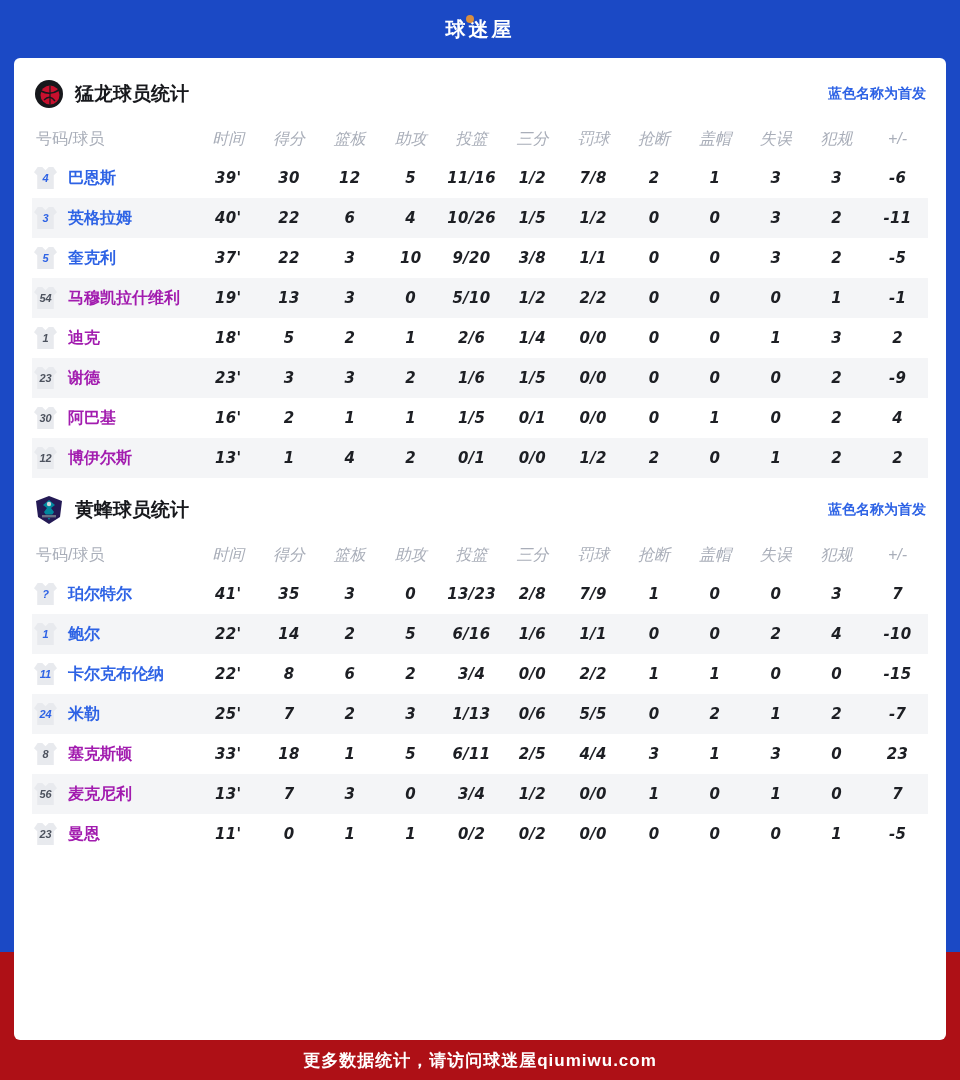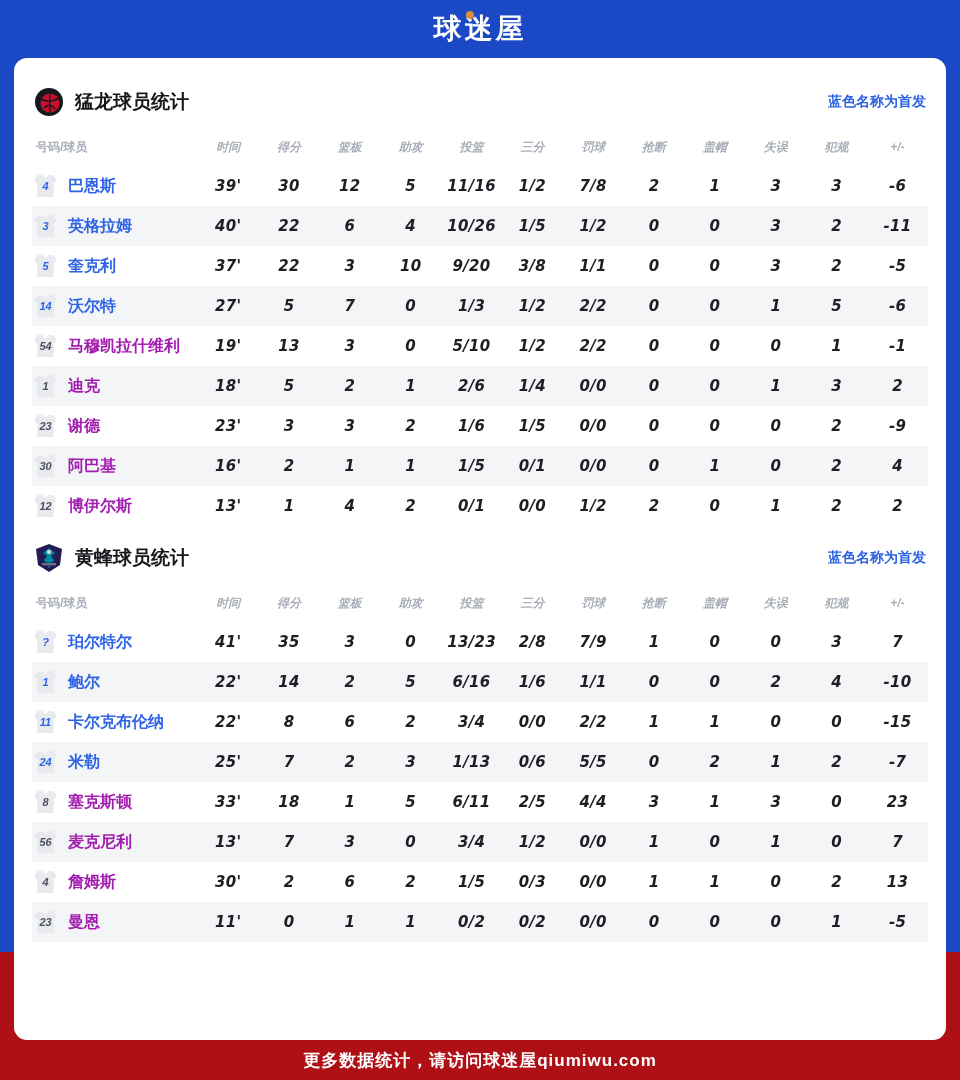--- a/index.html
+++ b/index.html
@@ -4,47 +4,47 @@
 <style>
   * { margin:0; padding:0; box-sizing:border-box; }
   html,body { width:960px; height:1080px; overflow:hidden; }
   body { font-family:"Liberation Sans","DejaVu Sans",sans-serif; }
 
   .page { position:relative; width:960px; height:1080px; background:var(--page-bg,#1b49c5); }
 
   
   .brand-bar { position:absolute; top:0; left:0; right:0; height:58px;
                display:flex; align-items:center; justify-content:center; }
-  .brand-logo { position:relative; color:#fff; font-size:28px; font-weight:800;
+  .brand-logo { position:relative; color:#fff; font-size:20px; font-weight:800;
                 letter-spacing:3px; line-height:1; }
   .ball-dot { position:absolute; top:-4px; left:50%; margin-left:-14px; width:8px; height:8px;
               border-radius:50%; background:var(--logo-ball,#d98e3f); }
 
   
   .red-band { position:absolute; left:0; right:0; bottom:0; height:128px;
               background:var(--footer-bg,#ae1016); }
   .footer { position:absolute; left:0; right:0; bottom:0; height:40px;
             display:flex; align-items:center; justify-content:center; }
   .footer span { color:#fff; font-size:17px; font-weight:700; letter-spacing:1px; }
 
   
   .card { position:absolute; left:14px; right:14px; top:58px; bottom:40px;
-          background:#fff; border-radius:13px; padding:12px 18px; overflow:hidden; }
+          background:#fff; border-radius:6px; padding:4px 18px; overflow:hidden; }
 
   .section-header { height:58px; display:flex; align-items:center;
                     justify-content:space-between; padding:6px 2px 0 2px; }
   .section-title-wrap { display:flex; align-items:center; }
   .team-logo { width:30px; height:30px; display:inline-flex; }
   .team-logo svg { width:100%; height:100%; }
   .section-title { font-size:19px; font-weight:800; color:#17181c; margin-left:11px; }
   .starter-note { color:var(--accent-blue,#2e63e5); font-size:14px; font-weight:700;margin-left:36px; }
 
   table.stats-table { width:100%; border-collapse:collapse; table-layout:fixed; }
   .stats-table th:first-child, .stats-table td:first-child { width:18.5%; text-align:left; }
-  .stats-table th { color:var(--header-text,#a9aeb9); font-weight:700; font-size:12px;
+  .stats-table th { color:var(--header-text,#a9aeb9); font-weight:400; font-size:16px;
                     height:38px; text-align:center; font-style:italic; }
   .stats-table th:first-child { font-style:normal; padding-left:4px; }
   .stats-table td { height:40px; text-align:center; vertical-align:middle; }
   .stats-table tbody tr:nth-child(even) { background:var(--row-alt,#f4f5f7); }
 
   .player-cell { padding-left:2px; white-space:nowrap; }
   .jersey-badge { display:inline-flex; align-items:center; justify-content:center;
                   width:23px; height:22px; background:#e8eaee; color:#4c525e;
                   font-size:11px; font-style:italic; font-weight:700;
                   vertical-align:middle;
@@ -147,35 +147,20 @@
               <td class="stat">10</td>
               <td class="stat">9/20</td>
               <td class="stat">3/8</td>
               <td class="stat">1/1</td>
               <td class="stat">0</td>
               <td class="stat">0</td>
               <td class="stat">3</td>
               <td class="stat">2</td>
               <td class="stat">-5</td>
             </tr>
-            <tr class="starter">
-              <td class="player-cell"><span class="jersey-badge">14</span><span class="player-name">沃尔特</span></td>
-              <td class="stat">27'</td>
-              <td class="stat">5</td>
-              <td class="stat">7</td>
-              <td class="stat">0</td>
-              <td class="stat">1/3</td>
-              <td class="stat">1/2</td>
-              <td class="stat">2/2</td>
-              <td class="stat">0</td>
-              <td class="stat">0</td>
-              <td class="stat">1</td>
-              <td class="stat">5</td>
-              <td class="stat">-6</td>
-            </tr>
             <tr class="">
               <td class="player-cell"><span class="jersey-badge">54</span><span class="player-name">马穆凯拉什维利</span></td>
               <td class="stat">19'</td>
               <td class="stat">13</td>
               <td class="stat">3</td>
               <td class="stat">0</td>
               <td class="stat">5/10</td>
               <td class="stat">1/2</td>
               <td class="stat">2/2</td>
               <td class="stat">0</td>
@@ -367,35 +352,20 @@
               <td class="stat">3/4</td>
               <td class="stat">1/2</td>
               <td class="stat">0/0</td>
               <td class="stat">1</td>
               <td class="stat">0</td>
               <td class="stat">1</td>
               <td class="stat">0</td>
               <td class="stat">7</td>
             </tr>
             <tr class="">
-              <td class="player-cell"><span class="jersey-badge">4</span><span class="player-name">詹姆斯</span></td>
-              <td class="stat">30'</td>
-              <td class="stat">2</td>
-              <td class="stat">6</td>
-              <td class="stat">2</td>
-              <td class="stat">1/5</td>
-              <td class="stat">0/3</td>
-              <td class="stat">0/0</td>
-              <td class="stat">1</td>
-              <td class="stat">1</td>
-              <td class="stat">0</td>
-              <td class="stat">2</td>
-              <td class="stat">13</td>
-            </tr>
-            <tr class="">
               <td class="player-cell"><span class="jersey-badge">23</span><span class="player-name">曼恩</span></td>
               <td class="stat">11'</td>
               <td class="stat">0</td>
               <td class="stat">1</td>
               <td class="stat">1</td>
               <td class="stat">0/2</td>
               <td class="stat">0/2</td>
               <td class="stat">0/0</td>
               <td class="stat">0</td>
               <td class="stat">0</td>

